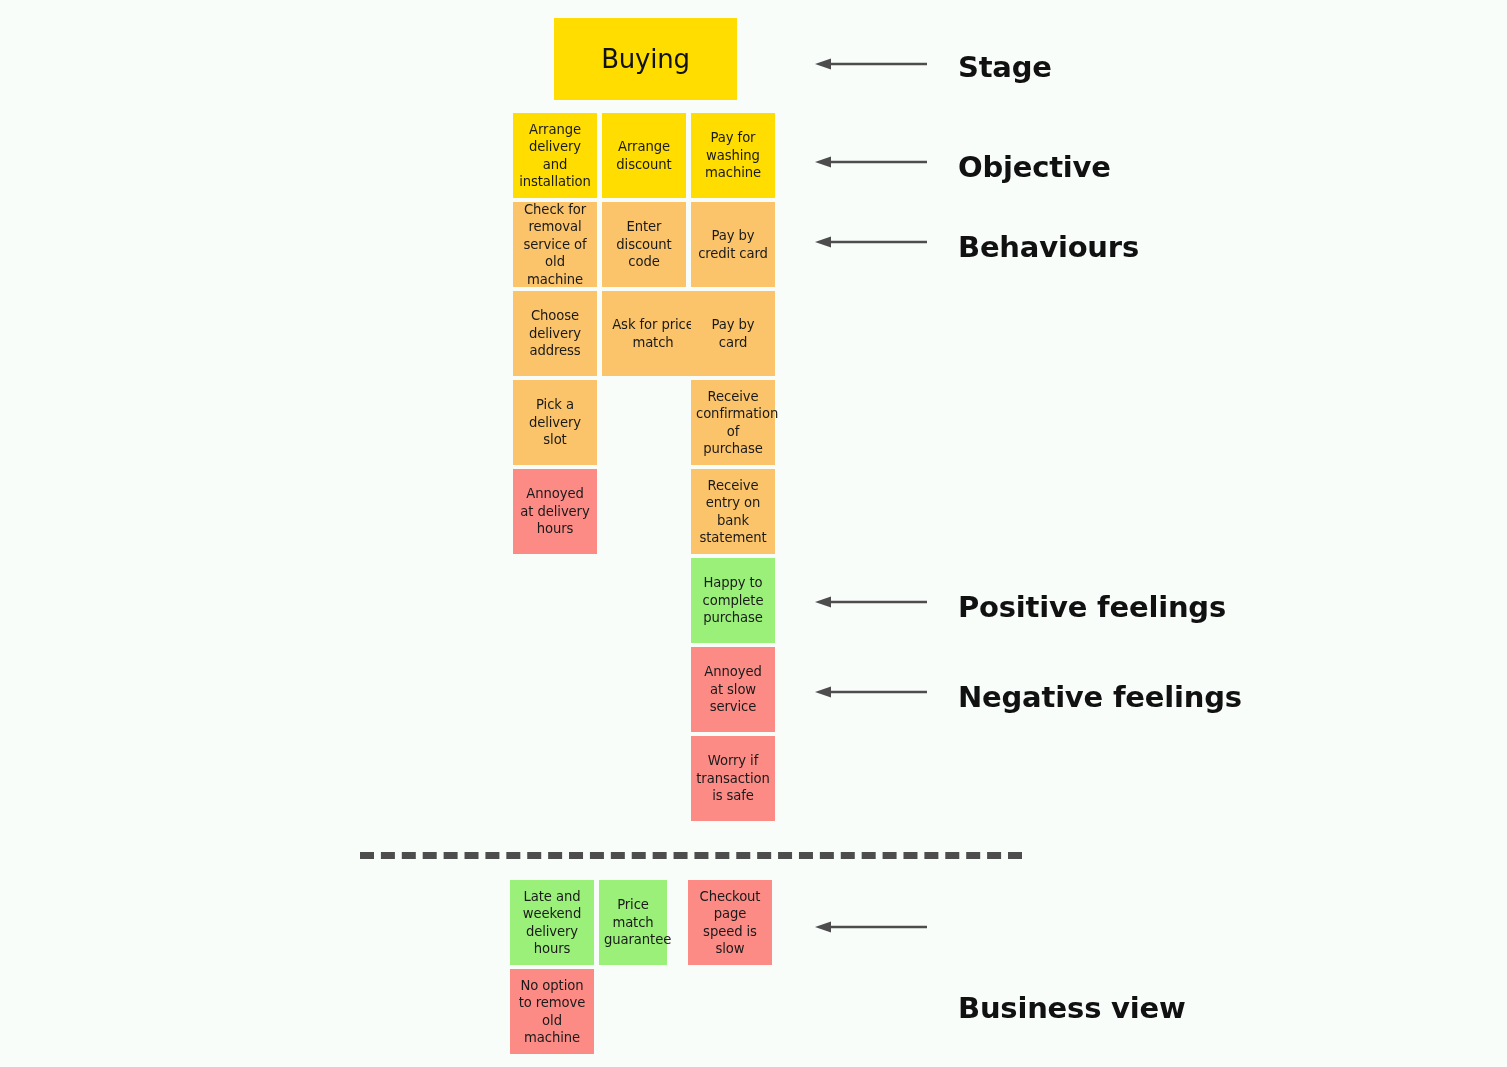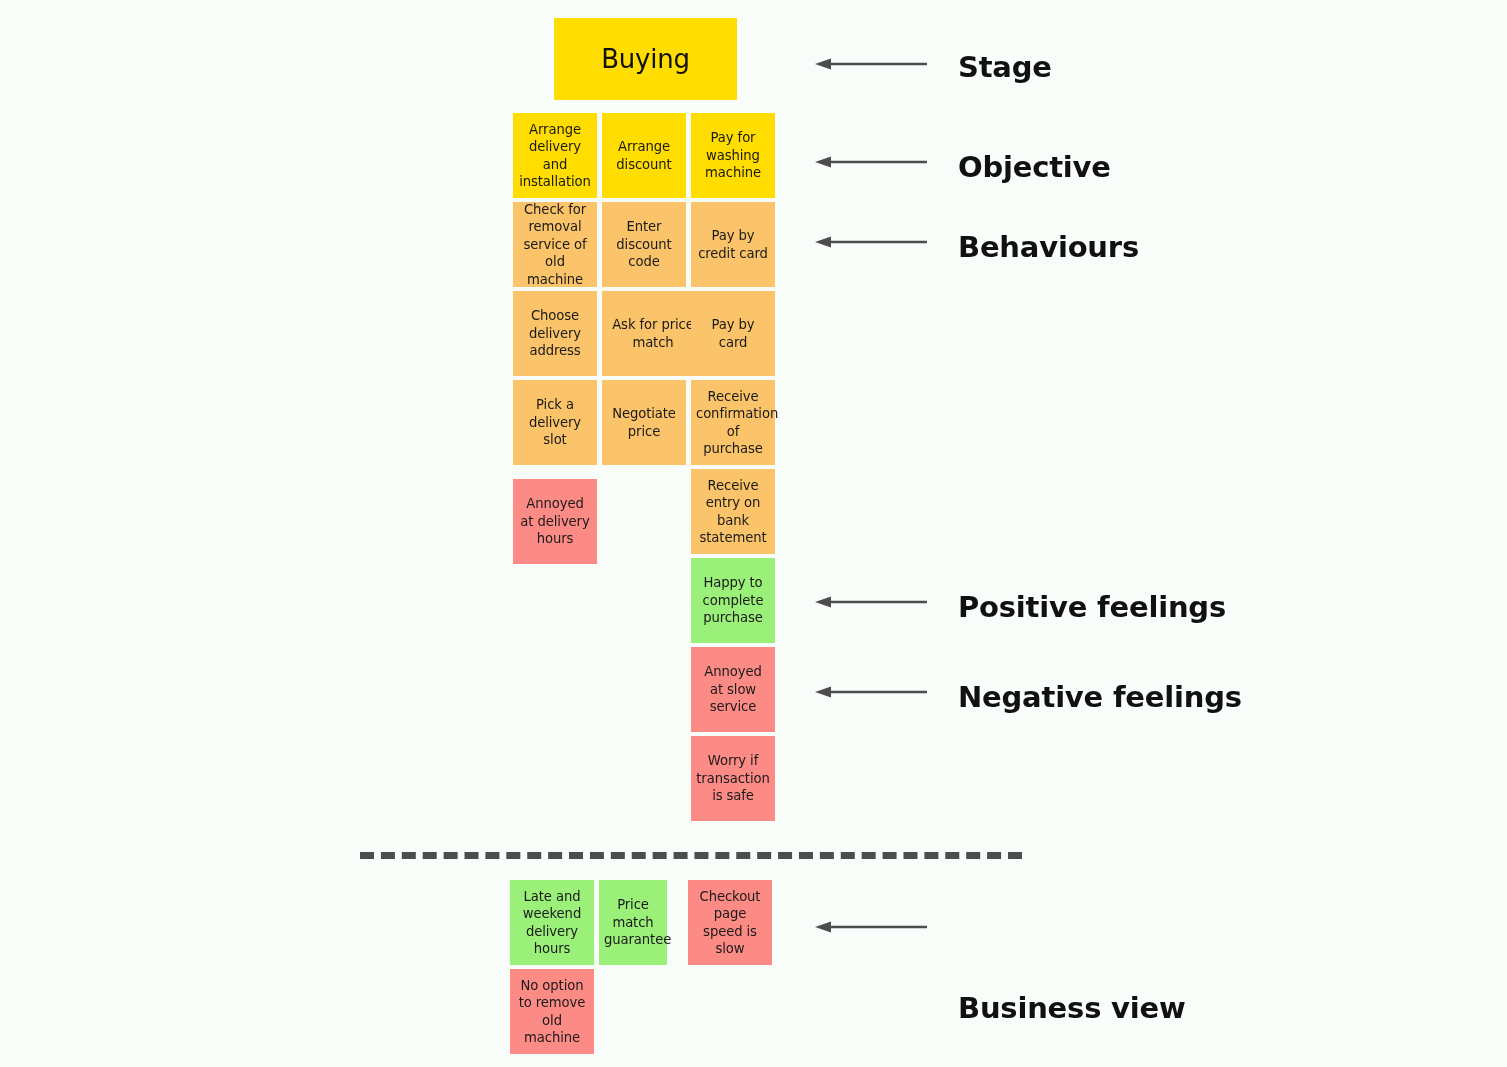--- a/index.html
+++ b/index.html
@@ -89,36 +89,33 @@
 
   <div class="card" style="left:513px; top:202px; width:84px; height:85px; background:#fbc46a;">
     <span>Check for removal service of old machine</span>
   </div>
   <div class="card" style="left:513px; top:291px; width:84px; height:85px; background:#fbc46a;">
     <span>Choose delivery address</span>
   </div>
   <div class="card" style="left:513px; top:380px; width:84px; height:85px; background:#fbc46a;">
     <span>Pick a delivery slot</span>
   </div>
-  <div class="card" style="left:513px; top:469px; width:84px; height:85px; background:#fc8b86;margin-top:10px;">
+  <div class="card" style="left:513px; top:469px; width:84px; height:85px; background:#fc8b86;">
     <span>Annoyed at delivery hours</span>
   </div>
 
   <div class="card" style="left:602px; top:113px; width:84px; height:85px; background:#ffdd00;">
     <span>Arrange discount</span>
   </div>
 
   <div class="card" style="left:602px; top:202px; width:84px; height:85px; background:#fbc46a;">
     <span>Enter discount code</span>
   </div>
   <div class="card" style="left:602px; top:291px; width:102px; height:85px; background:#fbc46a;">
     <span>Ask for price match</span>
-  </div>
-  <div class="card" style="left:602px; top:380px; width:84px; height:85px; background:#fbc46a;">
-    <span>Negotiate price</span>
   </div>
 
   <div class="card" style="left:691px; top:113px; width:84px; height:85px; background:#ffdd00;">
     <span>Pay for washing machine</span>
   </div>
 
   <div class="card" style="left:691px; top:202px; width:84px; height:85px; background:#fbc46a;">
     <span>Pay by credit card</span>
   </div>
   <div class="card" style="left:691px; top:291px; width:84px; height:85px; background:#fbc46a;">

